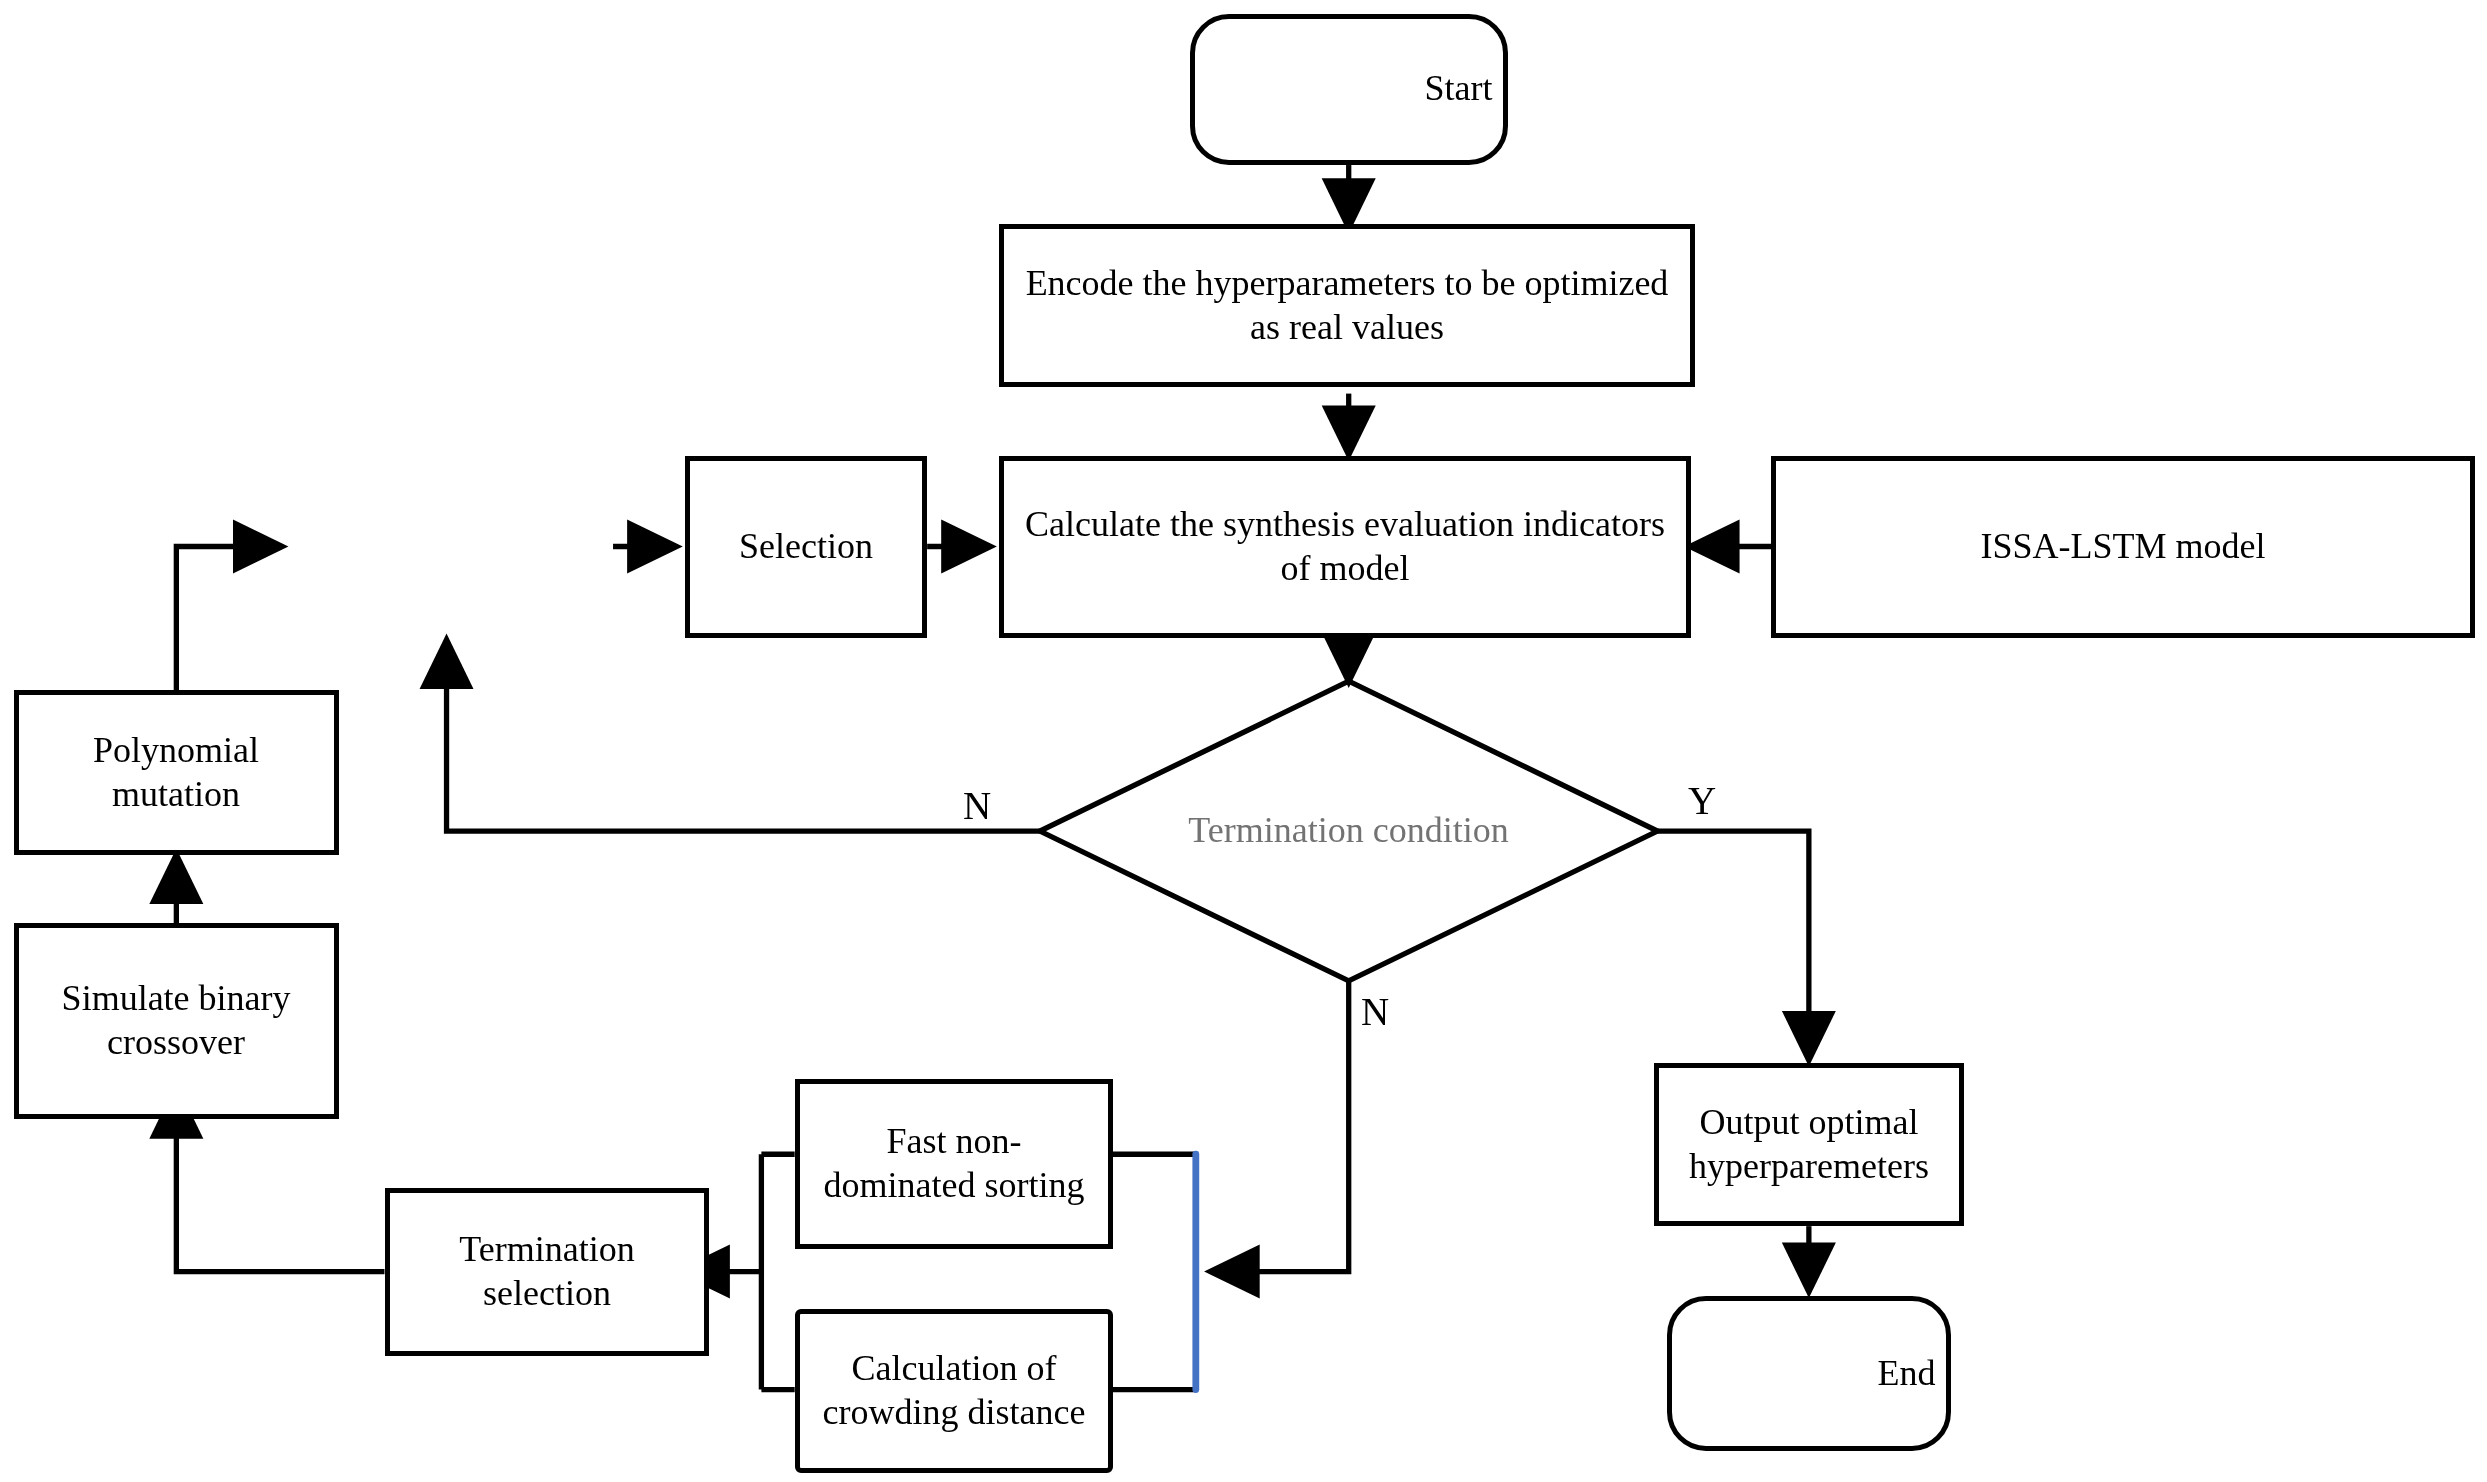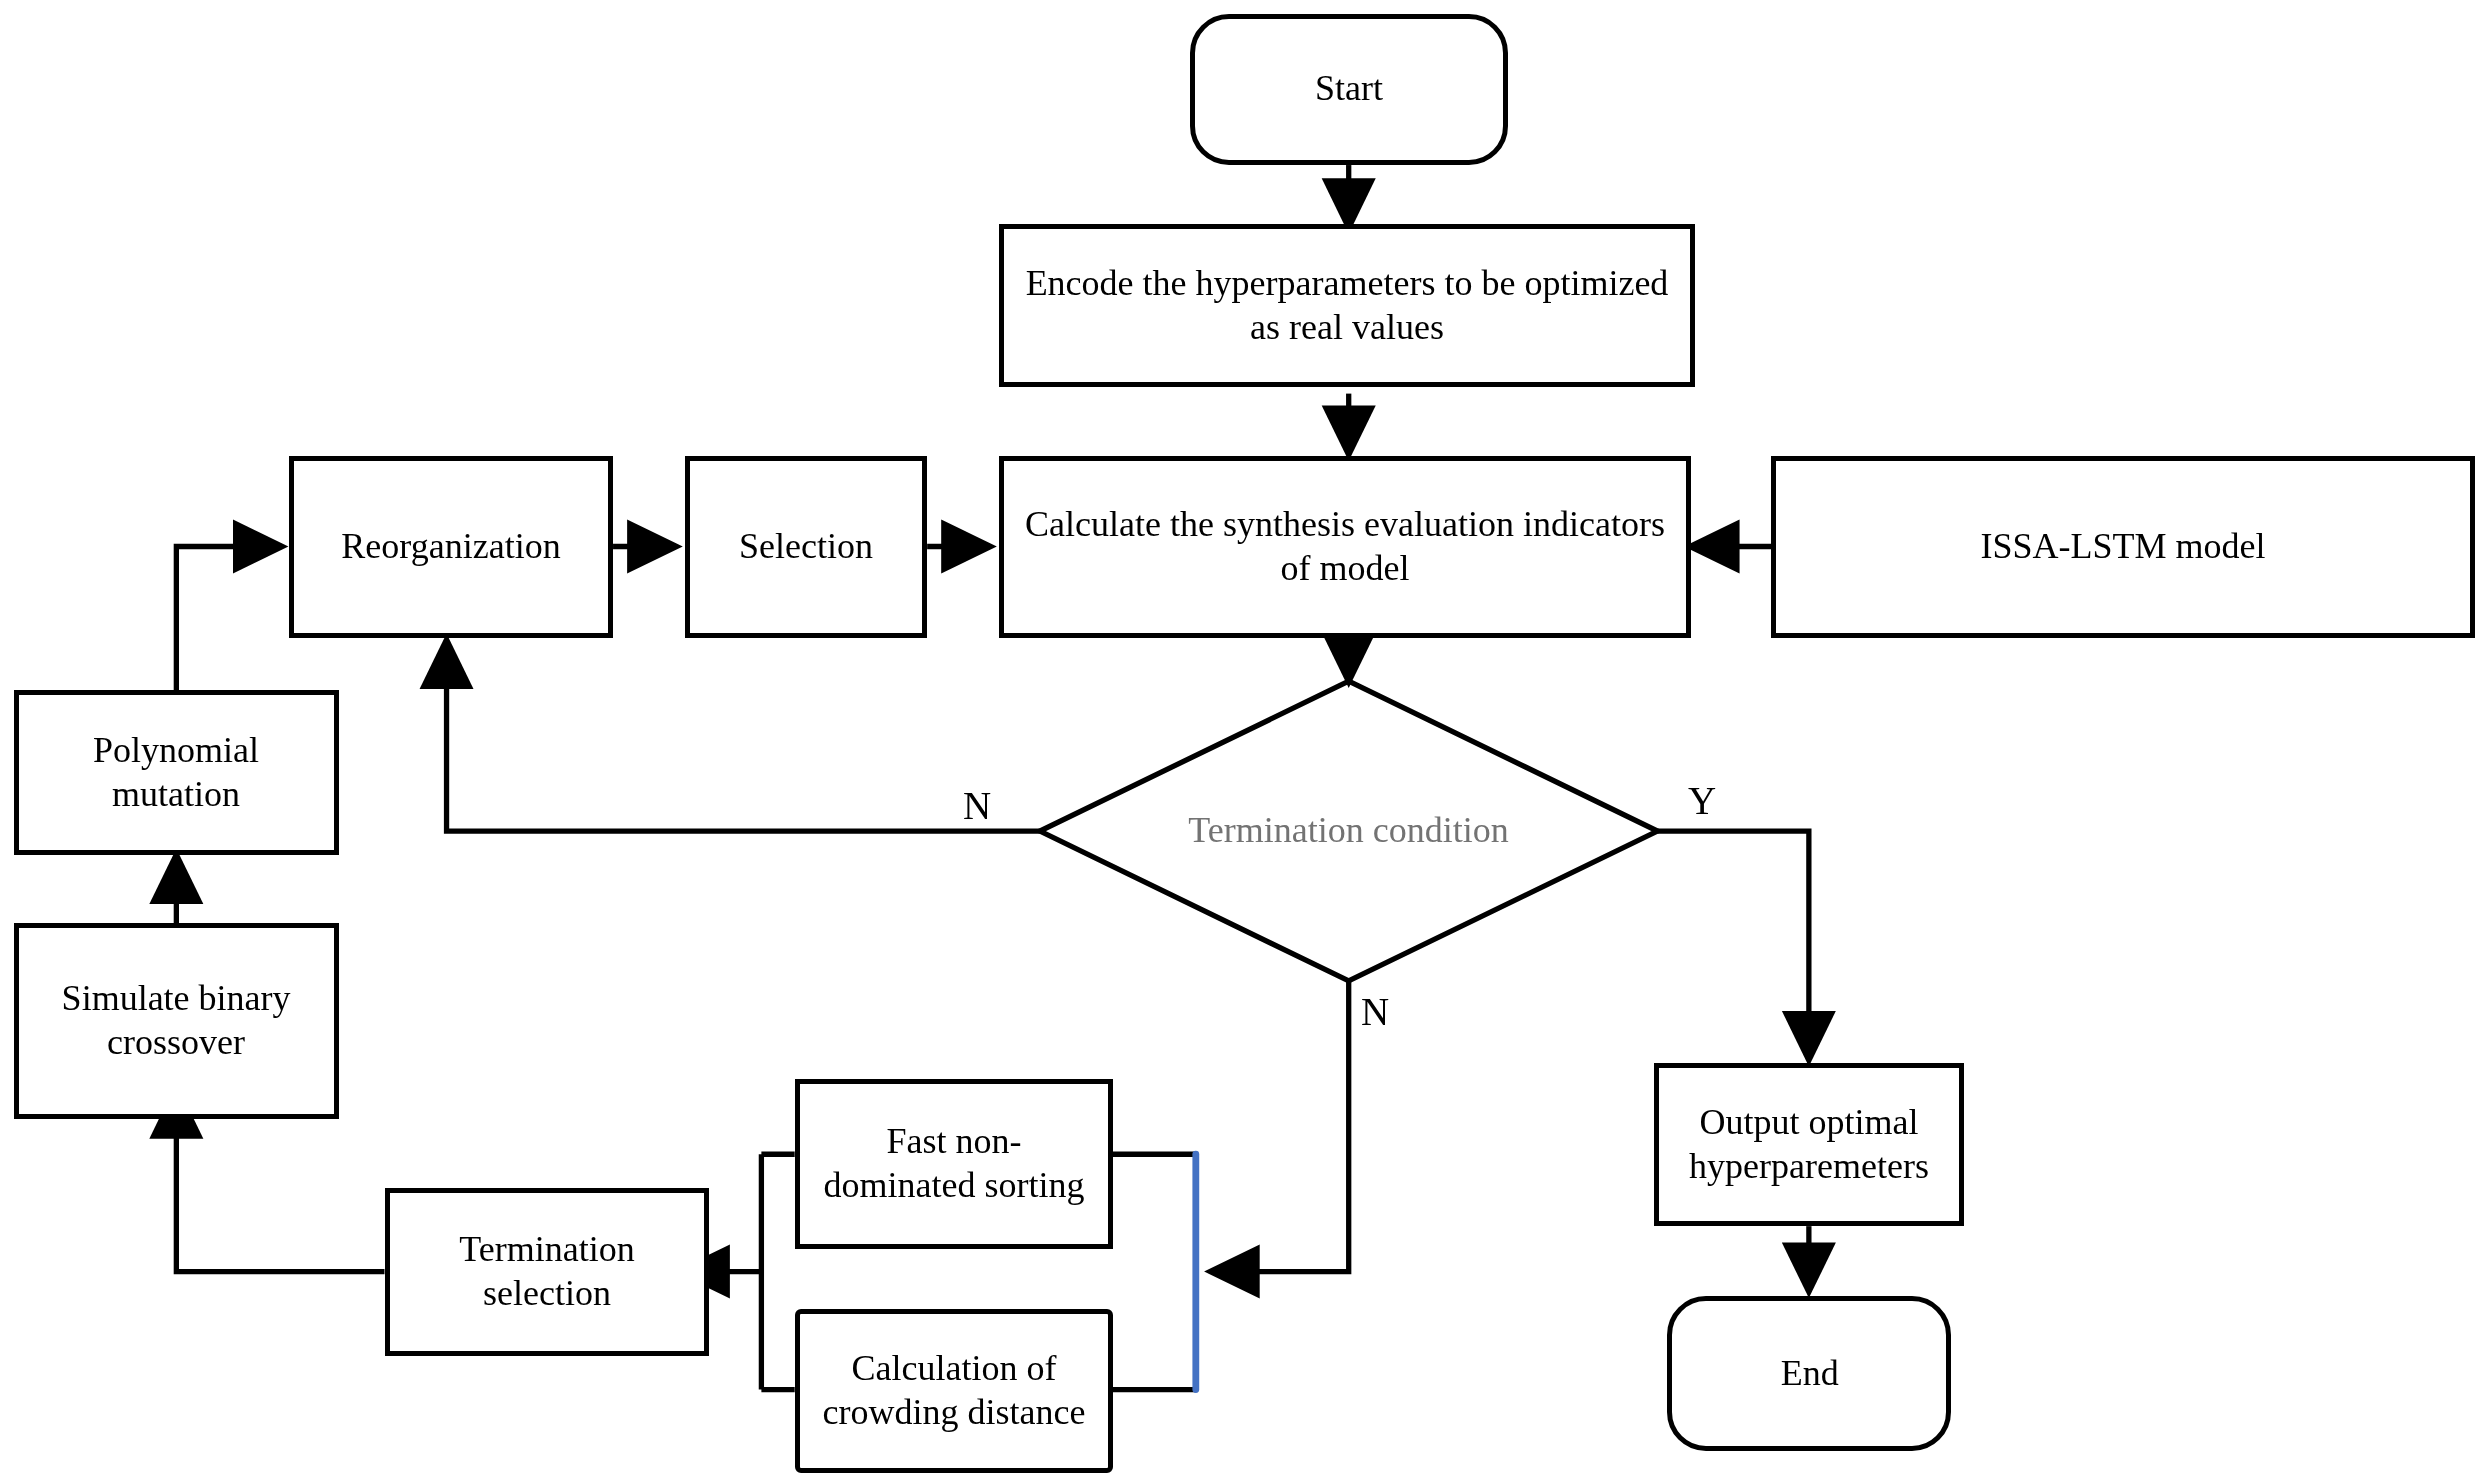--- a/index.html
+++ b/index.html
@@ -23,21 +23,21 @@
     border:5.3px solid #000000;
     display:flex;
     align-items:center;
     justify-content:center;
     text-align:center;
     line-height:1.22;
     color:#000000;
     font-size:36px;
     padding:0 10.6px;
   }
-  .node.rounded{ border-radius:39px; }
+  .node.rounded{ border-radius:39px;justify-content:flex-end; }
   .node span{ display:block; }
   .diamond-label{
     position:absolute;
     display:flex;
     align-items:center;
     justify-content:center;
     text-align:center;
     font-size:36px;
     line-height:1.22;
     color:#737373;
@@ -105,23 +105,20 @@
   </svg>
 
   <div class="node rounded" style="left:1190px;top:13.6px;width:318px;height:151px;">
     <span>Start</span>
   </div>
 
   <div class="node" style="left:999px;top:224px;width:696px;height:163px;">
     <span>Encode the hyperparameters to be optimized as real values</span>
   </div>
 
-  <div class="node" style="left:289px;top:456px;width:324px;height:182px;">
-    <span>Reorganization</span>
-  </div>
 
   <div class="node" style="left:685px;top:456px;width:242px;height:182px;">
     <span>Selection</span>
   </div>
 
   <div class="node" style="left:999px;top:456px;width:692px;height:182px;">
     <span>Calculate the synthesis evaluation indicators of model</span>
   </div>
 
   <div class="node" style="left:1771px;top:456px;width:704px;height:182px;">

